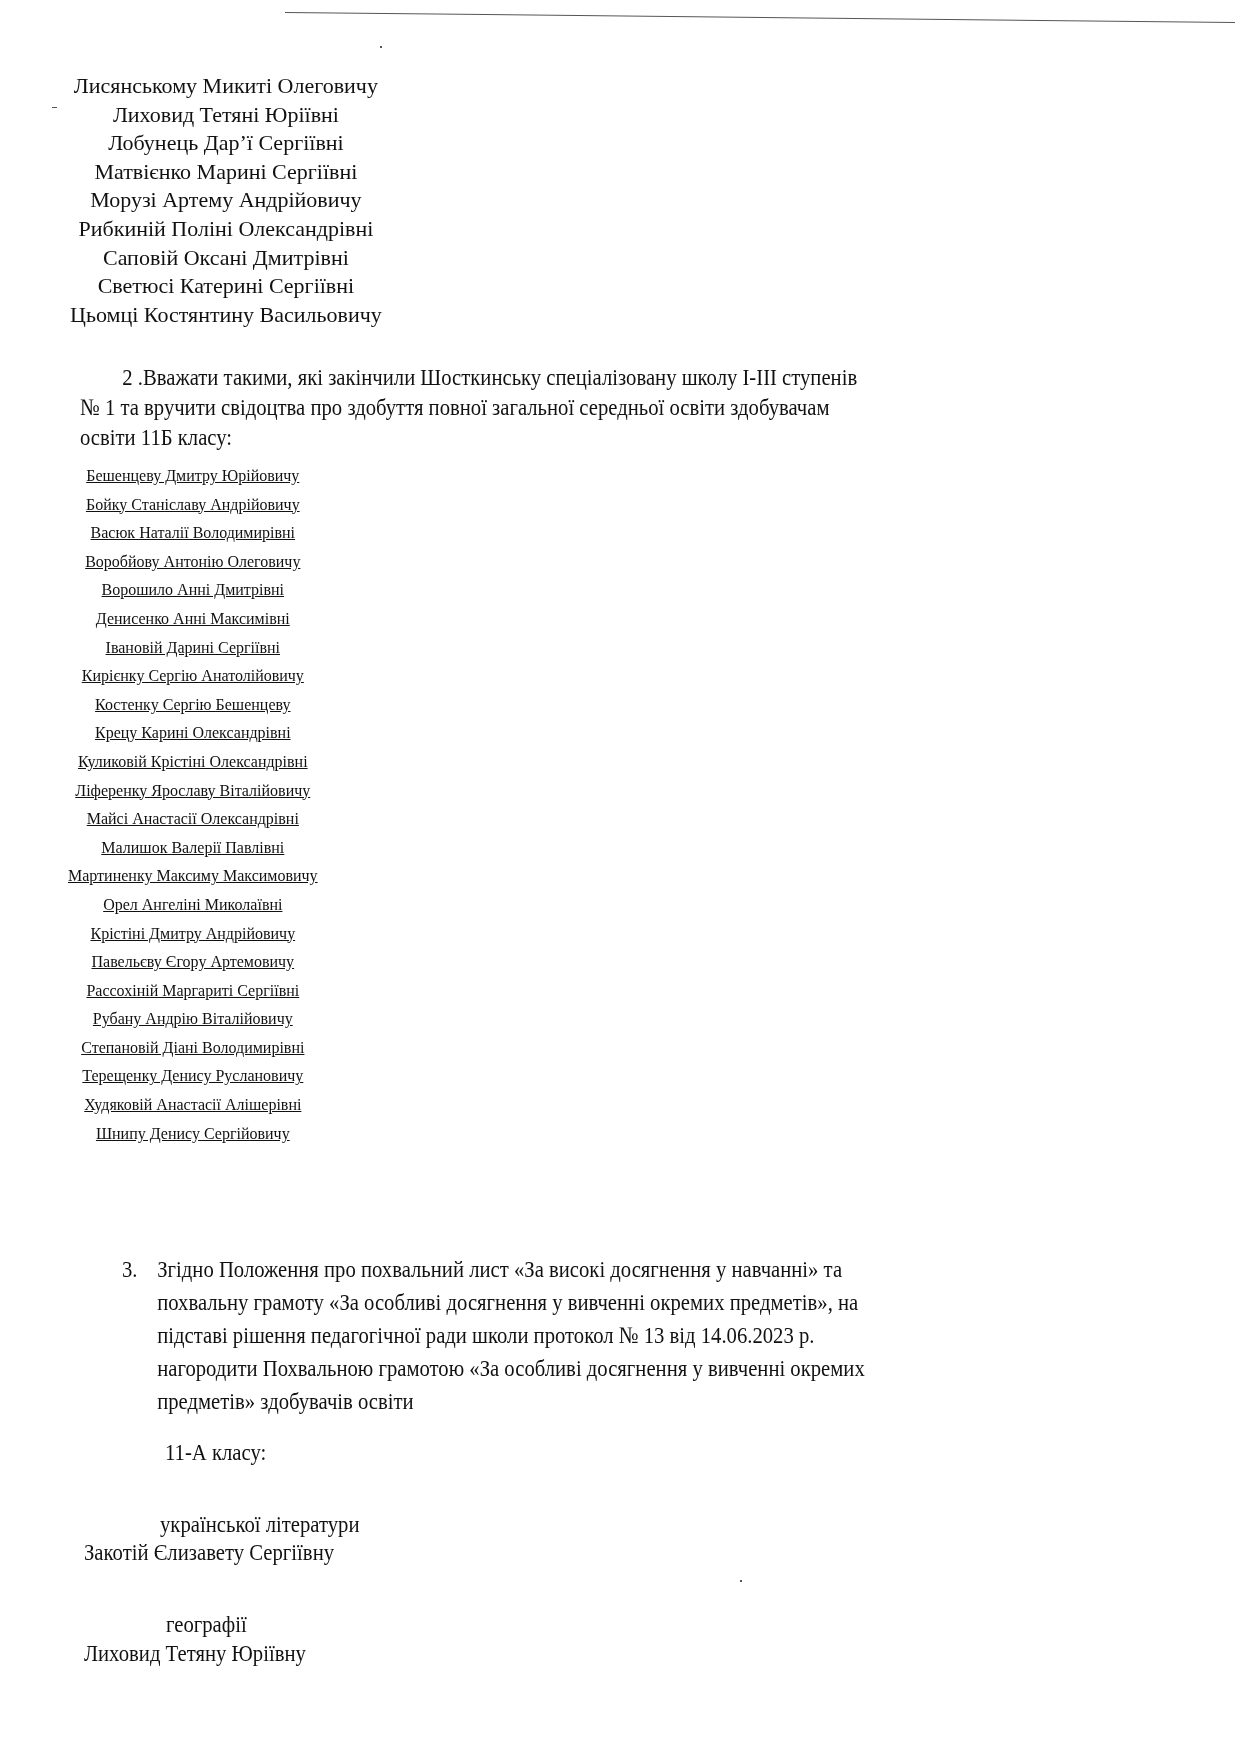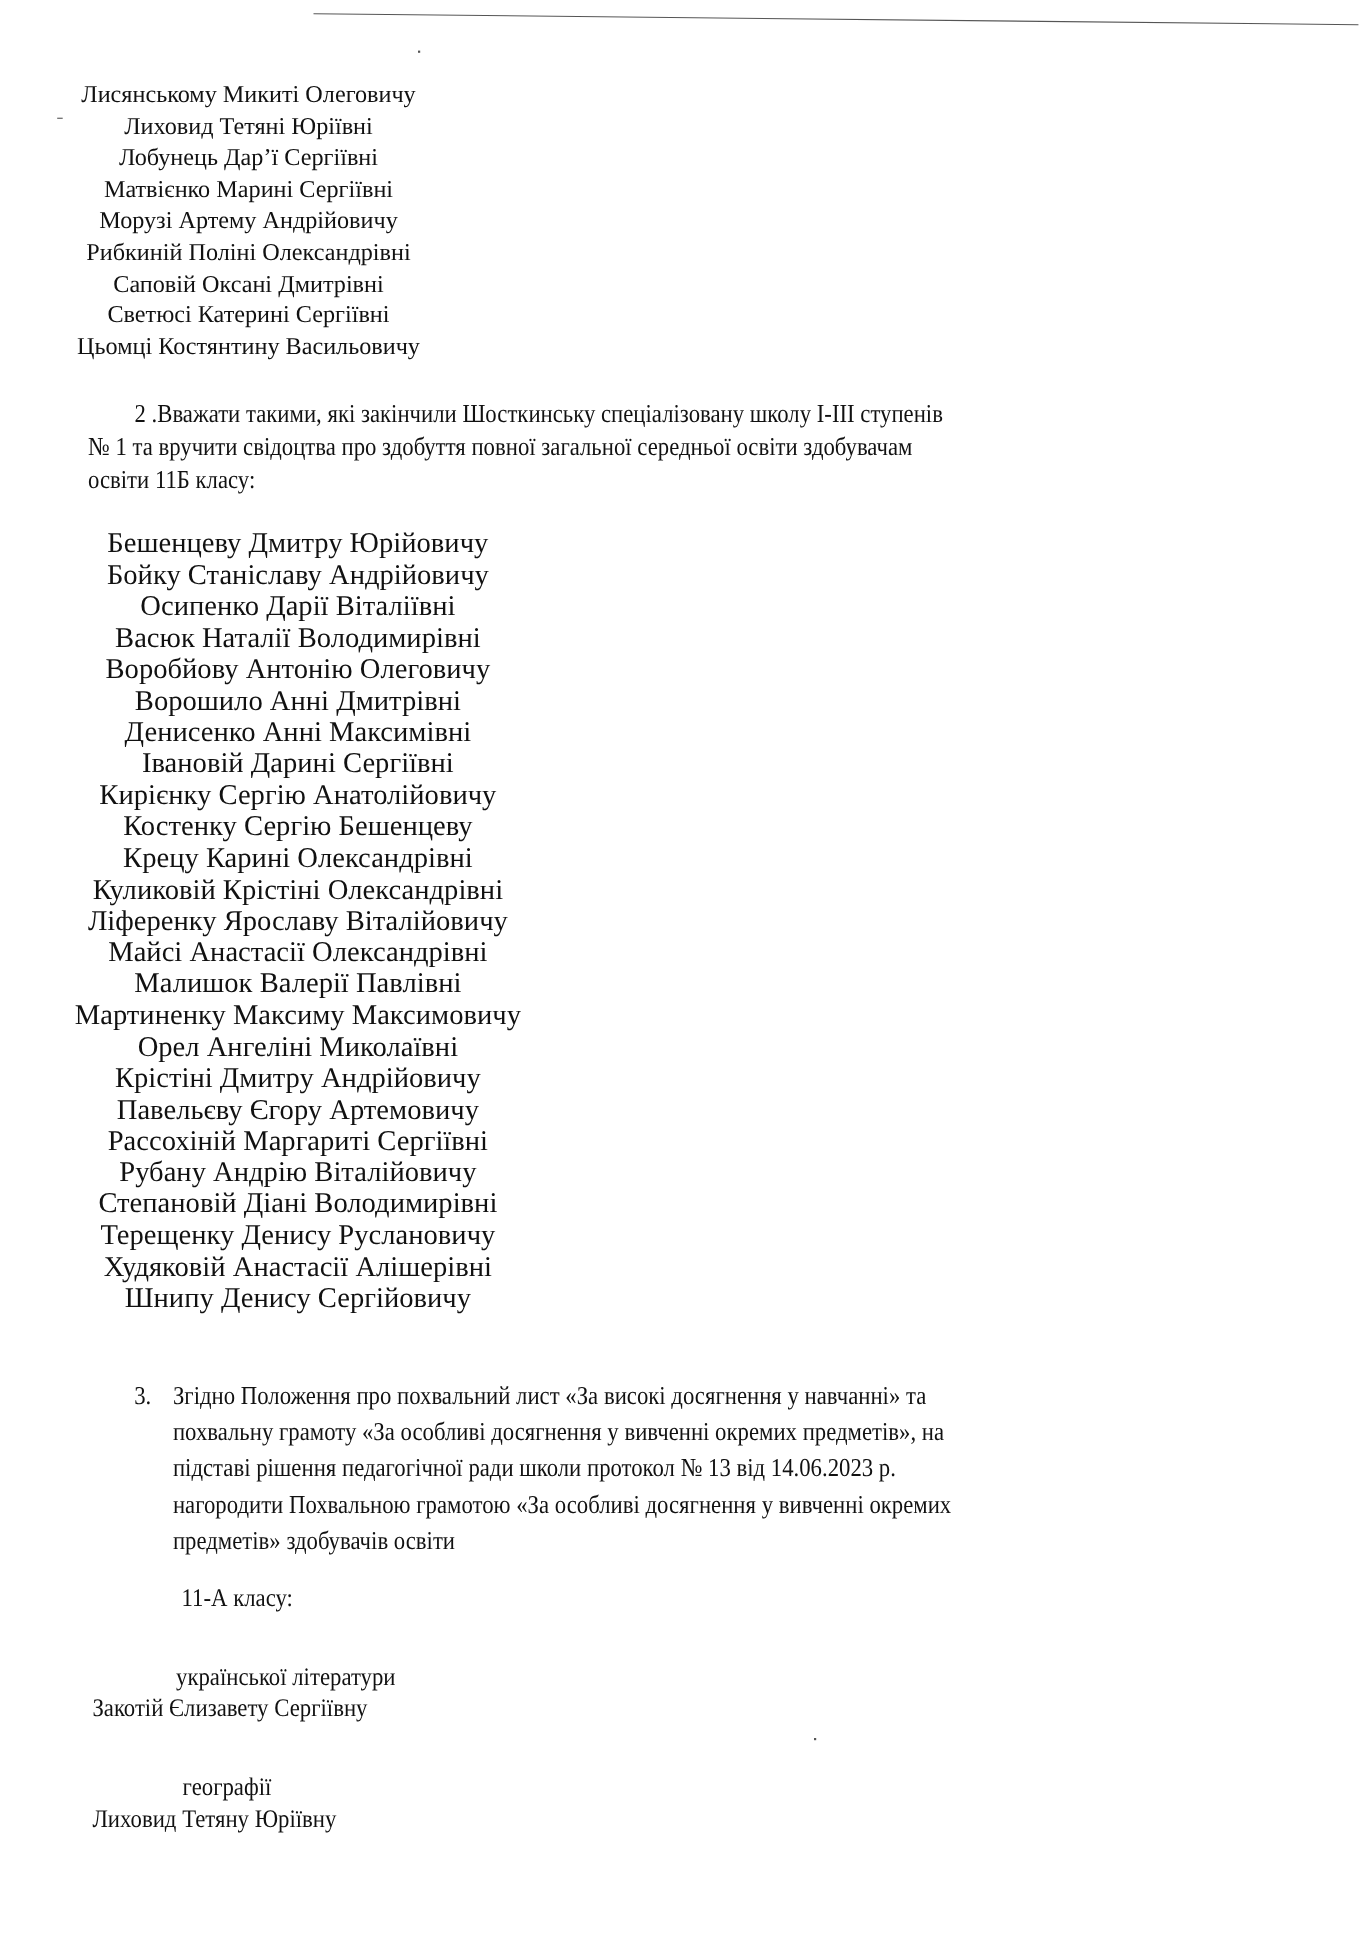--- a/index.html
+++ b/index.html
@@ -14,21 +14,21 @@
     }
     .speck { position: absolute; width: 2px; height: 2px; background: #555; }
     .list1 { position: absolute; left: 70px; top: 72px; font-size: 22px; line-height: 28.6px; }
     .list1 .line, .list2 .line { white-space: nowrap; text-align: center; }
     .para2 {
       position: absolute; left: 80px; top: 362px; width: 1100px;
       font-size: 23.5px; line-height: 30px; transform: scaleX(0.88); transform-origin: left top;
       width: 1250px;
     }
     .para2 .l { white-space: nowrap; }
-    .list2 { position: absolute; left: 68px; top: 480px; font-size: 26px; line-height: 28.6px; }
+    .list2 { position: absolute; left: 68px; top: 462px; font-size: 16px; line-height: 28.6px; text-decoration: underline; }
     .para3 {
       position: absolute; left: 122px; top: 1253px; font-size: 23.5px; line-height: 33px;
       transform: scaleX(0.88); transform-origin: left top;
     }
     .para3 .l { white-space: nowrap; }
     .para3 .num { display: inline-block; width: 40px; }
     .para3 .indent { padding-left: 40px; }
     .s11a { position: absolute; left: 165px; top: 1440px; font-size: 23px; transform: scaleX(0.9); transform-origin: left top; }
     .subj { position: absolute; font-size: 23px; transform: scaleX(0.9); transform-origin: left top; white-space: nowrap; }
   </style>
@@ -54,21 +54,20 @@
 
 <div class="para2">
   <div class="l" style="padding-left:48px;">2 .Вважати такими, які закінчили Шосткинську спеціалізовану школу І-ІІІ ступенів</div>
   <div class="l">№ 1 та вручити свідоцтва про здобуття повної загальної середньої освіти здобувачам</div>
   <div class="l">освіти 11Б класу:</div>
 </div>
 
 <div class="list2">
   <div class="line">Бешенцеву Дмитру Юрійовичу</div>
   <div class="line">Бойку Станіславу Андрійовичу</div>
-  <div class="line">Осипенко Дарії Віталіївні</div>
   <div class="line">Васюк Наталії Володимирівні</div>
   <div class="line">Воробйову Антонію Олеговичу</div>
   <div class="line">Ворошило Анні Дмитрівні</div>
   <div class="line">Денисенко Анні Максимівні</div>
   <div class="line">Івановій Дарині Сергіївні</div>
   <div class="line">Кирієнку Сергію Анатолійовичу</div>
   <div class="line">Костенку Сергію Бешенцеву</div>
   <div class="line">Крецу Карині Олександрівні</div>
   <div class="line">Куликовій Крістіні Олександрівні</div>
   <div class="line">Ліференку Ярославу Віталійовичу</div>

